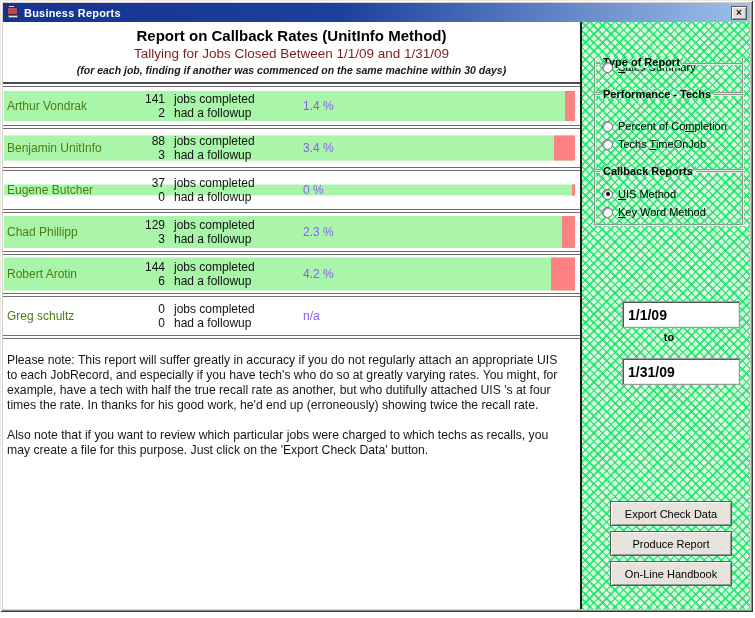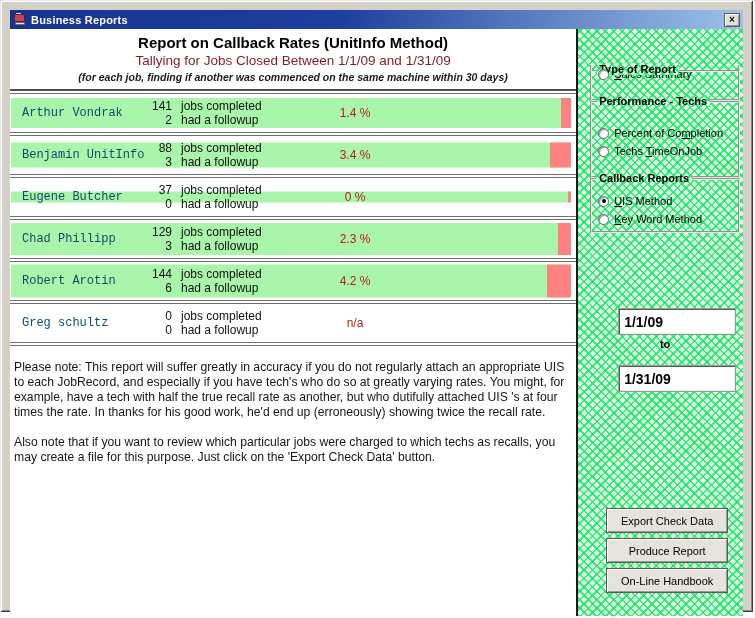--- a/index.html
+++ b/index.html
@@ -1,19 +1,19 @@
 <!DOCTYPE html>
 <html><head>
 <meta charset="utf-8">
 <style>
   * { margin:0; padding:0; box-sizing:border-box; }
   html,body { width:755px; height:618px; background:#ffffff; font-family:"Liberation Sans", sans-serif; }
   .window {
     position:absolute; left:0; top:0; width:753px; height:612px;
-    background:#d4d0c8; padding:10px;
+    background:#d4d0c8; padding:3px;
     box-shadow: inset 1px 1px 0 #e8e8e8, inset -1px -1px 0 #3a3a3a,
                 inset 2px 2px 0 #ffffff, inset -2px -2px 0 #8a8a8a;
   }
   
   .titlebar {
     height:19px; display:flex; align-items:center; padding:0 3px;
     background:linear-gradient(90deg,#17338f 0%,#1d3f9d 45%,#9dc1ea 100%);
   }
   .appicon { width:14px; height:13px; margin-right:4px; position:relative; flex:0 0 auto; }
   .appicon .a1{position:absolute;left:1px;top:1px;width:11px;height:8px;background:#b8485f;border:1px solid #5a1f2e;}
@@ -39,27 +39,27 @@
   .rpt-title { margin-top:5px; text-align:center; font-size:15px; font-weight:bold; color:#000; }
   .rpt-sub   { text-align:center; font-size:13.5px; color:#7f1d1d; margin-top:2px; }
   .rpt-paren { text-align:center; font-size:10.5px; font-weight:bold; color:#1a1a1a; margin-top:3px;font-style:italic; }
   
   .tbl { margin-top:6px; }
   .divider { height:4px; border-top:1px solid #6e6e6e; border-bottom:1px solid #6e6e6e; background:#fff; }
   .divider.first { border-top:2px solid #4e4e4e; height:5px; }
   .row { position:relative; height:38px; }
   .bar { position:absolute; left:1px; right:5px; top:50%; transform:translateY(-50%); background:#a9f5a9; }
   .bar .red { position:absolute; right:0; top:0; bottom:0; background:#ff8282; }
-  .rname { position:absolute; left:12px; top:50%; transform:translateY(-50%); font-size:12px; color:#0c4a6e;font-family:Liberation Mono, monospace; }
+  .rname { position:absolute; left:4px; top:50%; transform:translateY(-50%); font-size:12px; color:#4d7c0f; }
   .lines { position:absolute; left:112px; top:50%; transform:translateY(-50%); }
   .line { display:flex; font-size:12px; color:#111; line-height:14px; }
   .line .num { width:50px; text-align:right; }
   .line .lbl { margin-left:9px; }
   .pct { position:absolute; left:300px; width:90px; top:50%; transform:translateY(-50%);
-         text-align:center; font-size:12px; color:#b91c1c; }
+         text-align:left; font-size:12px; color:#8b5cf6; }
   
   .notes { margin-top:14px; padding:0 6px 0 4px; font-size:12.2px; color:#161616; line-height:15px; width:572px; }
   .notes p + p { margin-top:15px; }
   
   .groups { position:absolute; left:12px; top:22px; width:150px; }
   .group { position:relative; border:2px groove #e6e6e6; padding:0 6px; }
   .group.g1 { height:36px; }
   .group.g2 { height:77px; padding-top:21px; }
   .group.g3 { height:55px; padding-top:12px; }
   .gtitle { position:absolute; top:-8px; left:4px; padding:0 3px; font-size:11px; font-weight:bold; color:#000;

